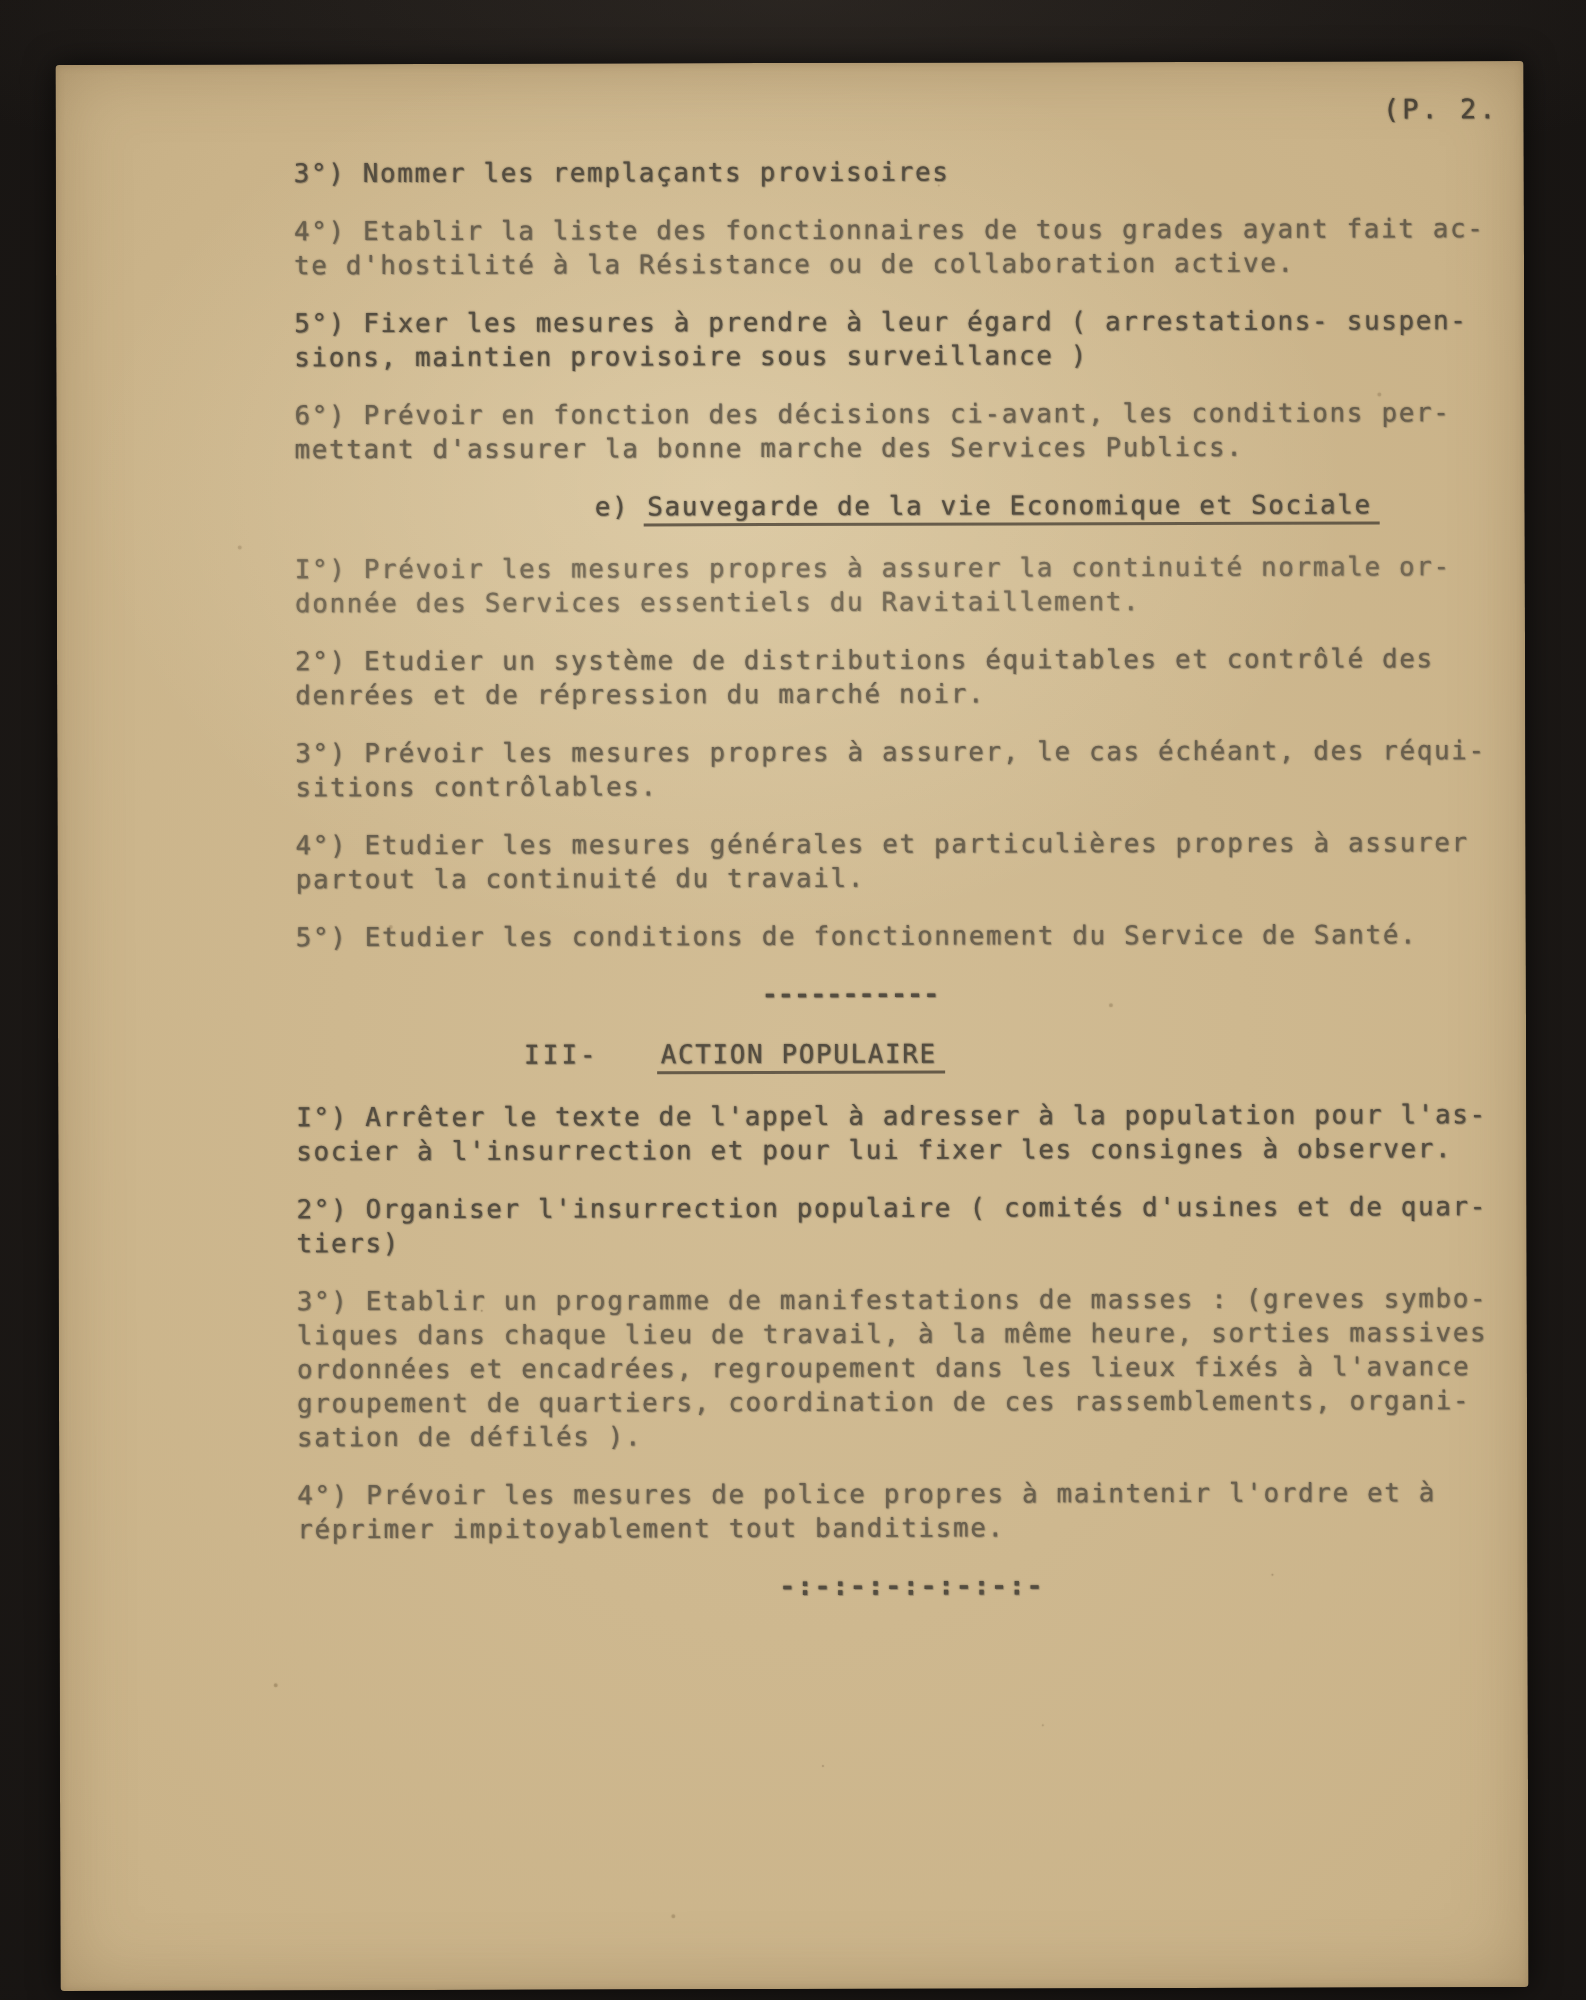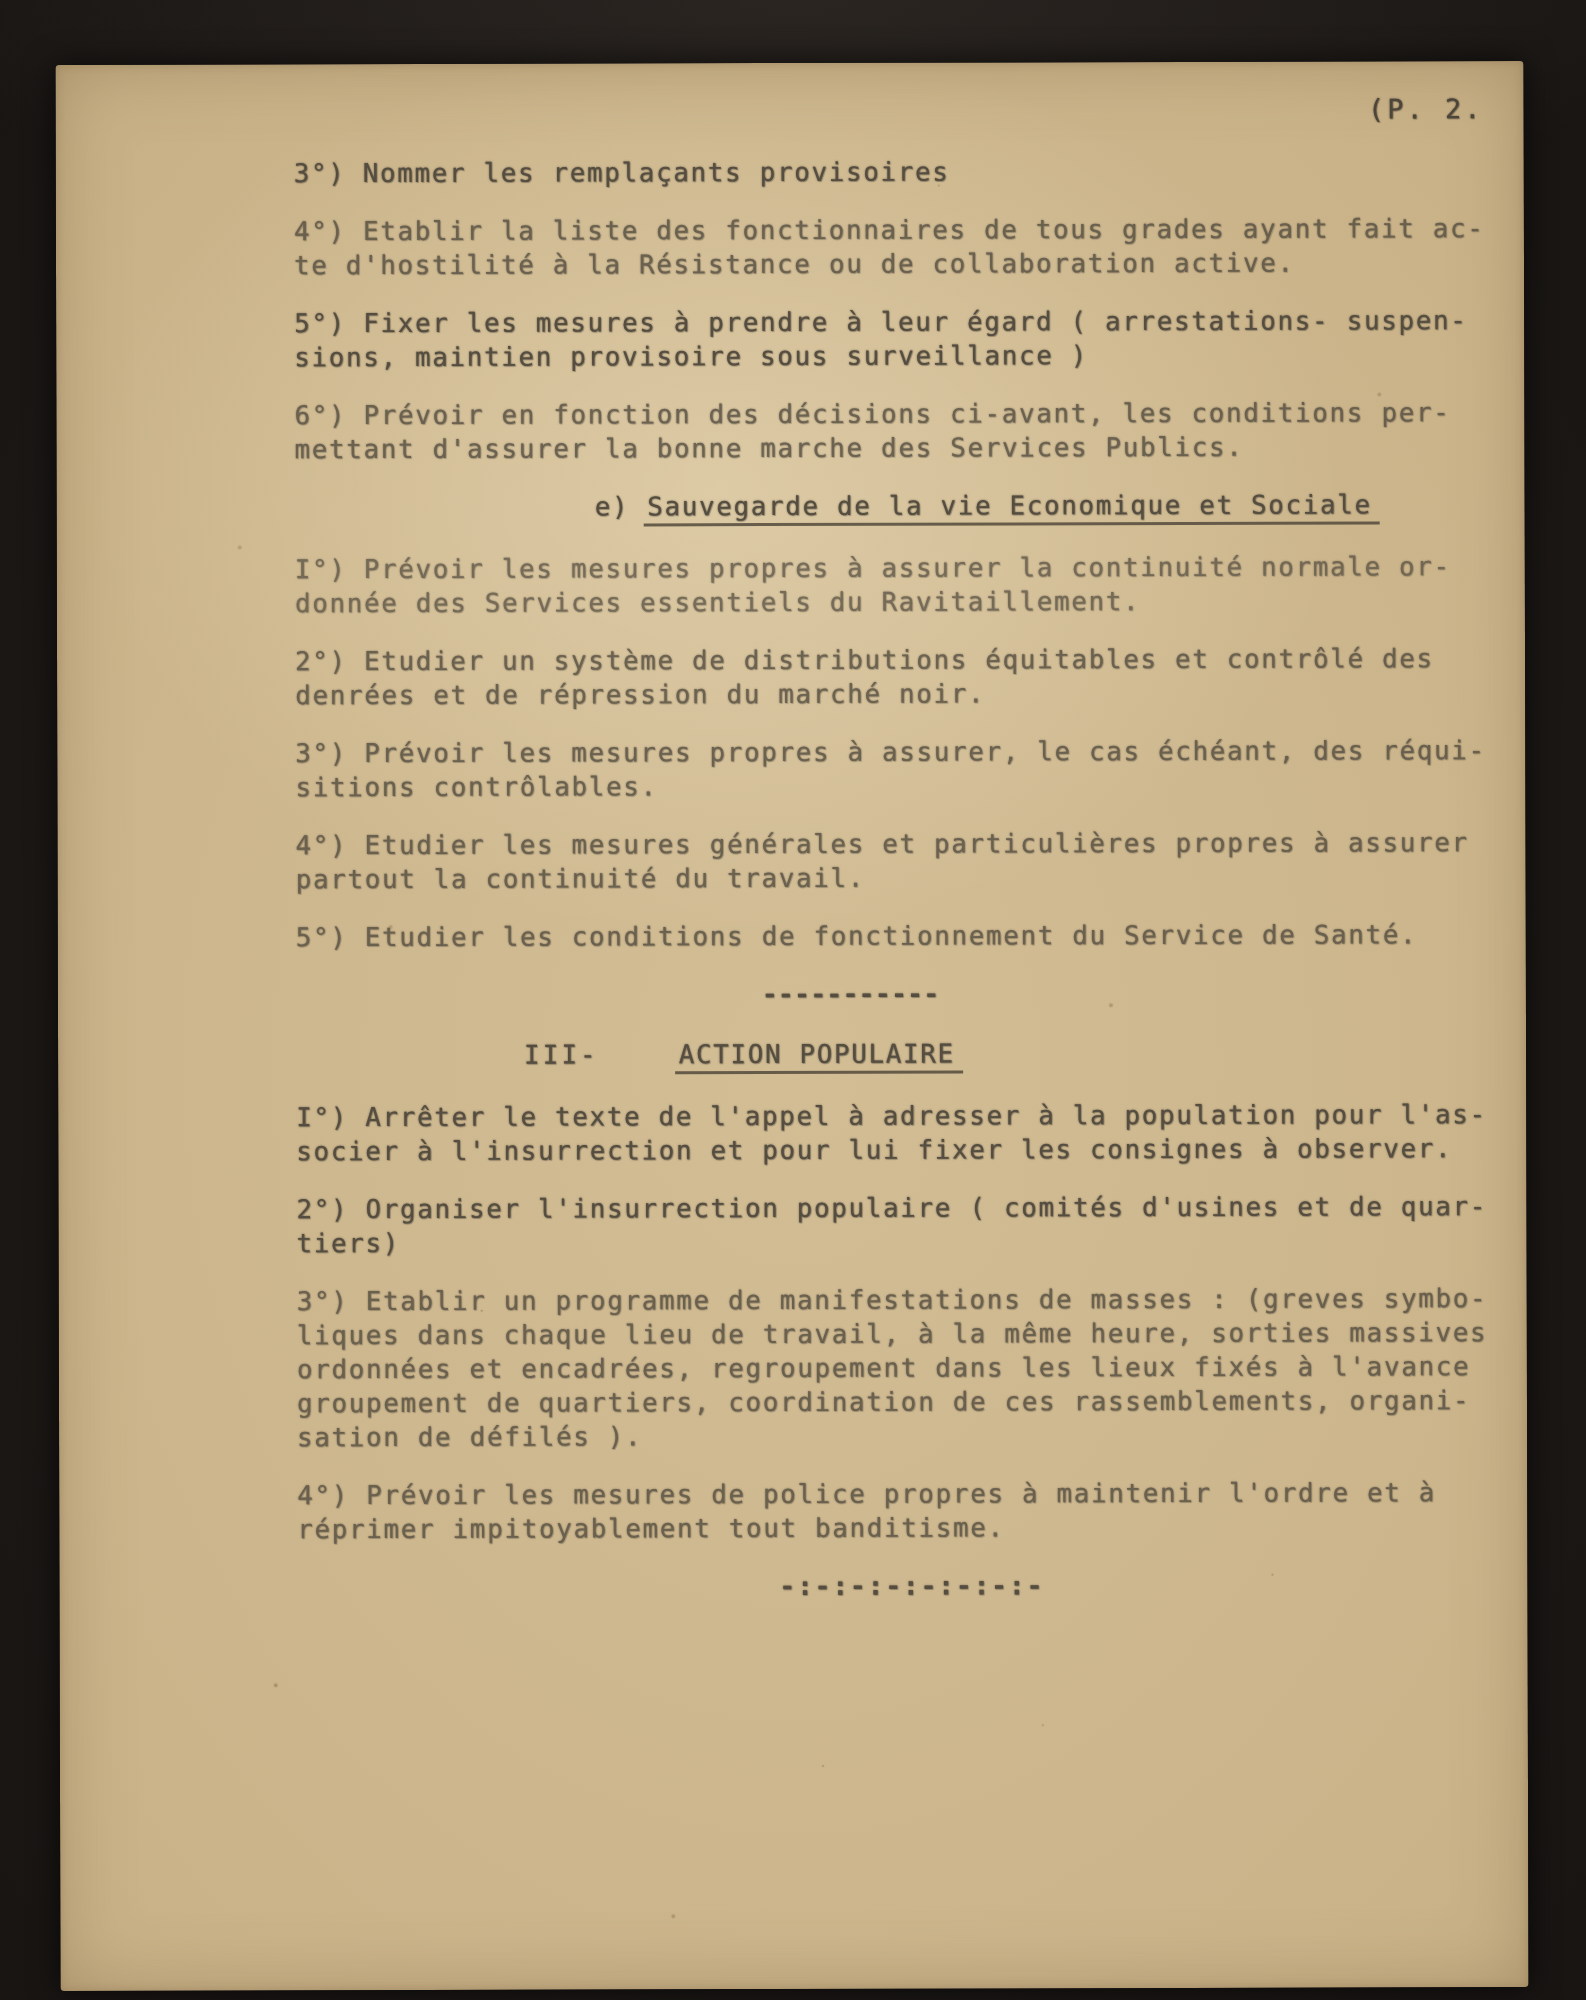--- a/index.html
+++ b/index.html
@@ -31,21 +31,21 @@
       radial-gradient(ellipse 900px 650px at 45% 22%, rgba(255,246,218,0.30), transparent 70%),
       radial-gradient(ellipse 1500px 1900px at 50% 52%, #d2bd95 0%, #cab389 60%, #bfa87e 92%, #b59d74 100%);
     box-shadow:
       inset 0 0 70px rgba(115,90,55,0.35),
       inset 0 0 8px rgba(90,70,45,0.25),
       0 0 30px rgba(0,0,0,0.65);
   }
   .page-number {
     position: absolute;
     top: 32px;
-    right: 40px;
+    right: 25px;
     font-size: 27px;
     letter-spacing: 3px;
     color: #4c4539;
     text-shadow: 0 0 2px rgba(70,62,48,0.85), 1px 1px 0 rgba(70,62,48,0.3);
   }
   .content {
     position: absolute;
     left: 238px;
     top: 0;
     width: 1235px;
@@ -62,21 +62,21 @@
   }
   .para.faded   { opacity: 0.82; }
   .para.faded2  { opacity: 0.74; }
   .heading {
     margin: 8px 0 28px 0;
     white-space: nowrap;
   }
   .heading-e   { margin-left: 300px; }
   .heading-iii { margin-left: 228px; }
   .h-prefix { margin-right: 14px; }
-  .h-numeral { margin-right: 76px; letter-spacing: 3px; }
+  .h-numeral { margin-right: 58px; letter-spacing: 3px; }
   .h-underline {
     border-bottom: 3px solid rgba(78,70,56,0.82);
     padding: 0 8px 2px 4px;
   }
   .divider {
     font-weight: bold;
     white-space: nowrap;
   }
   .divider-1 { margin: 2px 0 26px 466px; letter-spacing: 0.5px; }
   .divider-2 { margin: 12px 0 0 482px; letter-spacing: 2px; }

